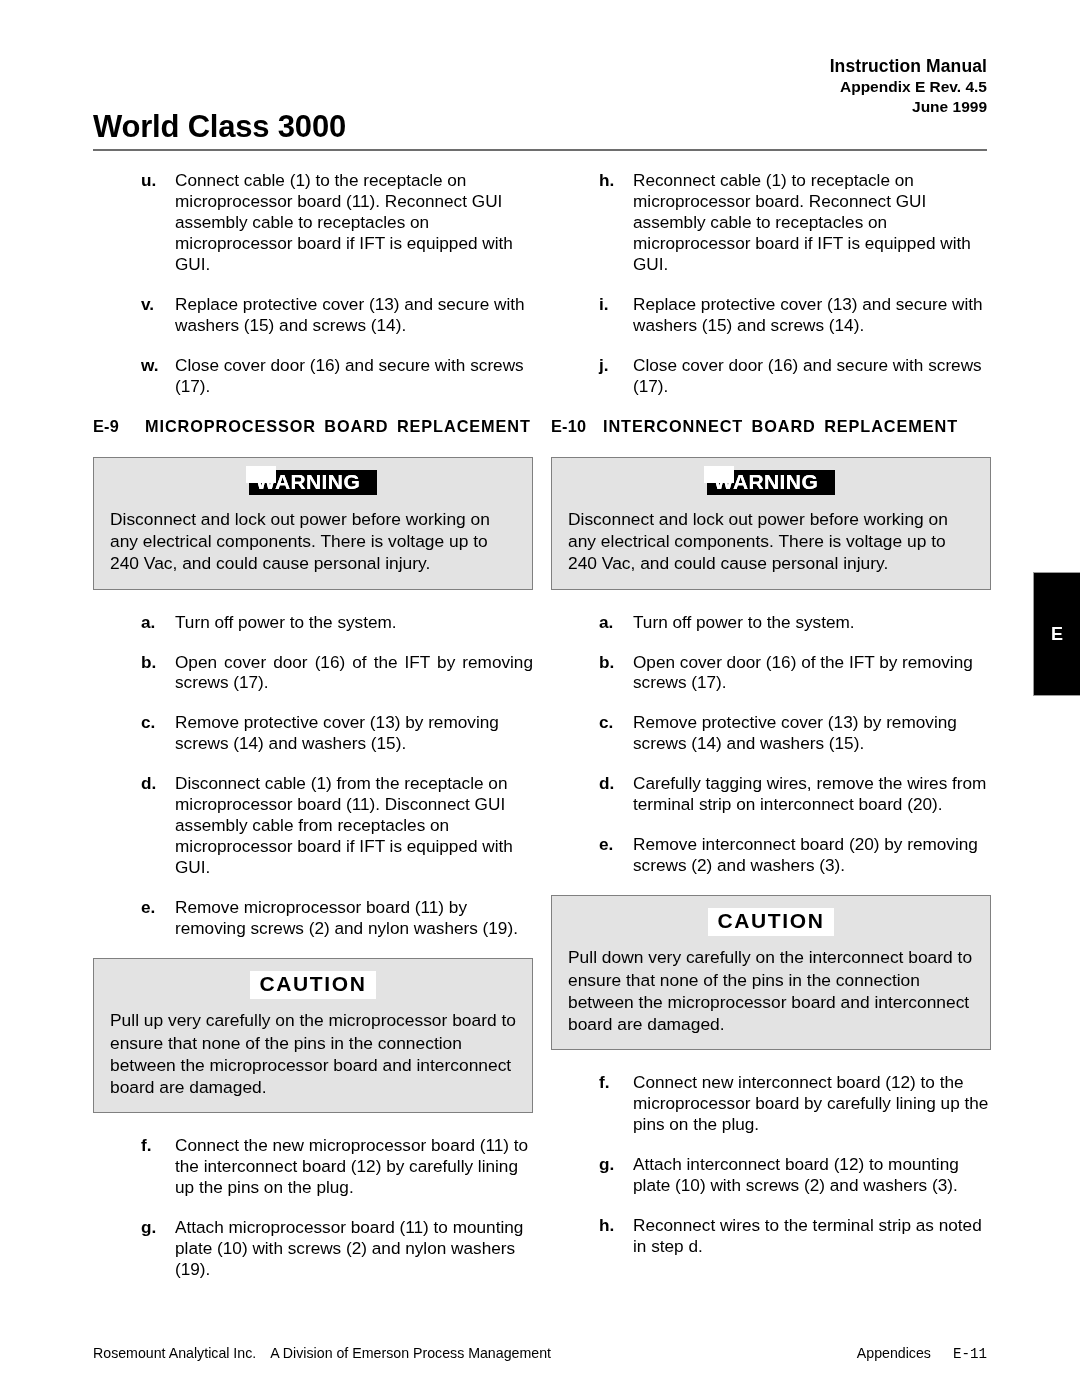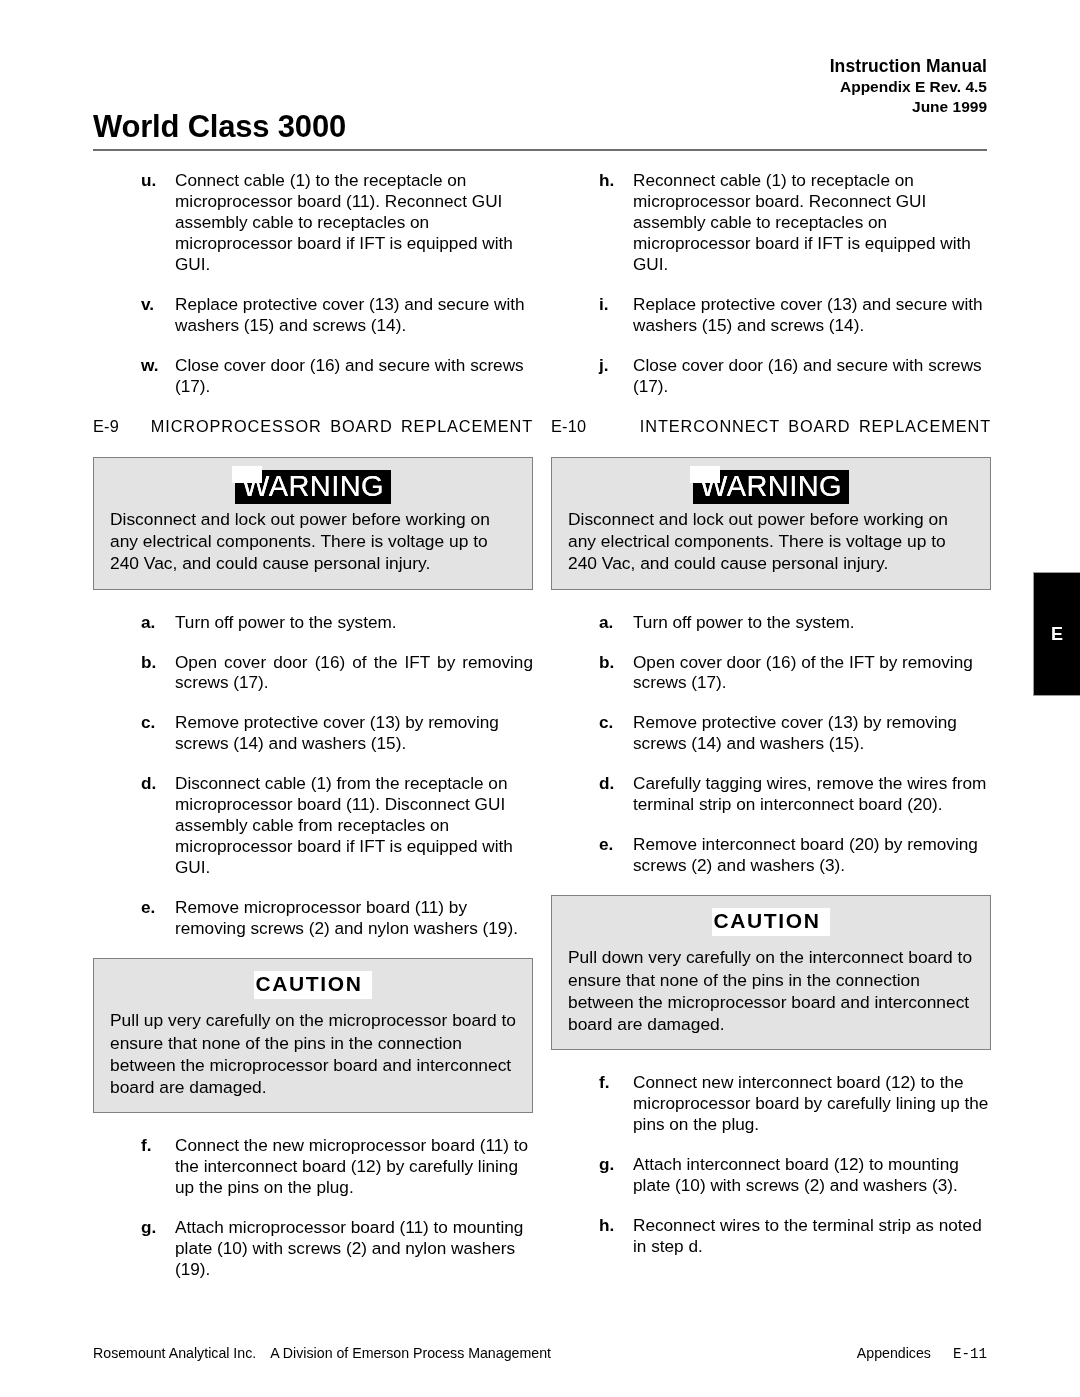--- a/index.html
+++ b/index.html
@@ -98,24 +98,23 @@
     text-align: justify;
     text-align-last: left;
   }
 
   
   .section-head {
     position: relative;
     margin-top: 9px;
     margin-bottom: 20px;
     font-size: 16.3px;
-    font-weight: normal;
+    font-weight: bold;
     letter-spacing: 0.9px;
     line-height: 1.28;
-    text-align: right;
   }
   .section-head .sec-num {
     position: absolute;
     left: 0;
     top: 0;
     letter-spacing: 0.2px;
   }
   .section-head .sec-title {
     display: block;
     padding-left: 52px;
@@ -136,24 +135,24 @@
     height: 26px;
     position: relative;
   }
 
   
   .banner-warning {
     display: inline-block;
     position: relative;
     background: #000000;
     color: #ffffff;
-    font-weight: normal;
-    font-size: 29px;
+    font-weight: bold;
+    font-size: 21px;
     letter-spacing: 0.4px;
-    padding: 1px 7px 2px 7px;
+    padding: 1px 17px 2px 7px;
     line-height: 1.08;
     text-shadow: 0 0 0 #ffffff;
   }
   .banner-warning::before {
     content: "";
     position: absolute;
     left: -3px;
     top: -4px;
     width: 30px;
     height: 17px;
@@ -168,21 +167,21 @@
 
   
   .banner-caution {
     display: inline-block;
     position: relative;
     background: #ffffff;
     color: #000000;
     font-weight: bold;
     font-size: 21px;
     letter-spacing: 1.6px;
-    padding: 2px 10px 3px 2px;
+    padding: 2px 10px 3px 10px;
     line-height: 1.08;
   }
 
   .admon-text {
     font-size: 17.4px;
     font-weight: normal;
     line-height: 1.28;
   }
 
   

